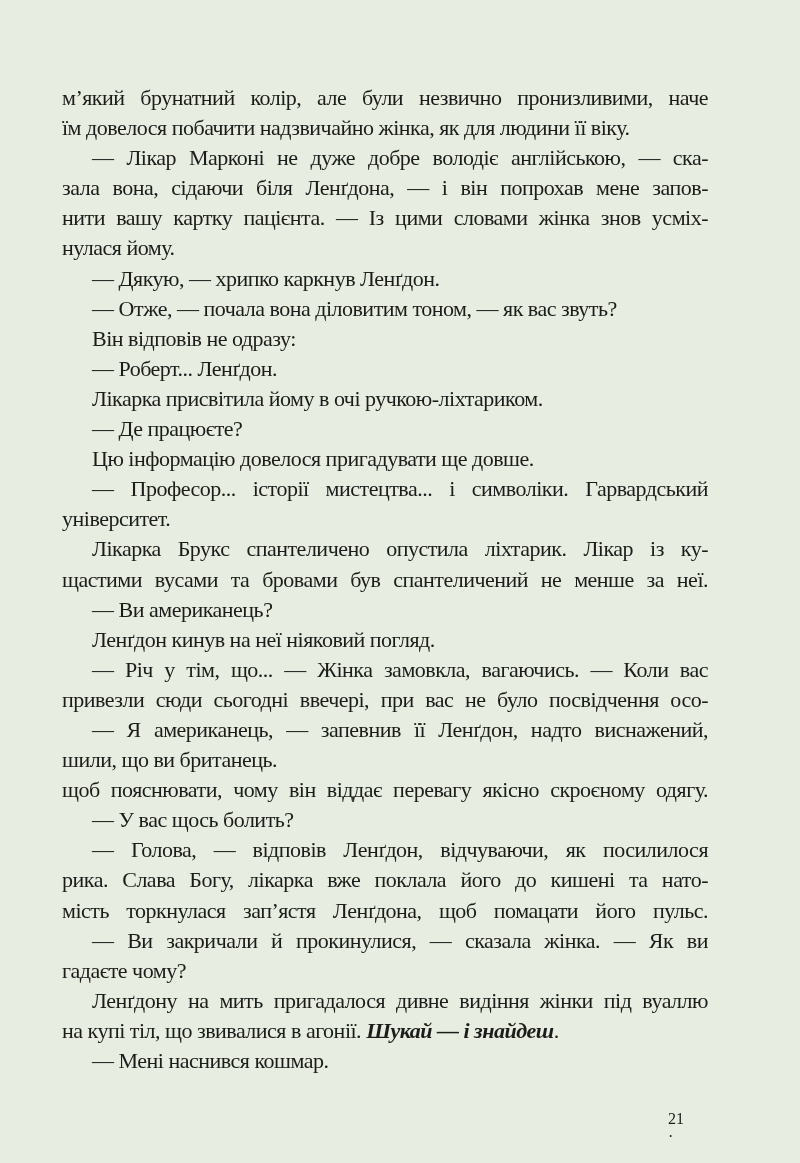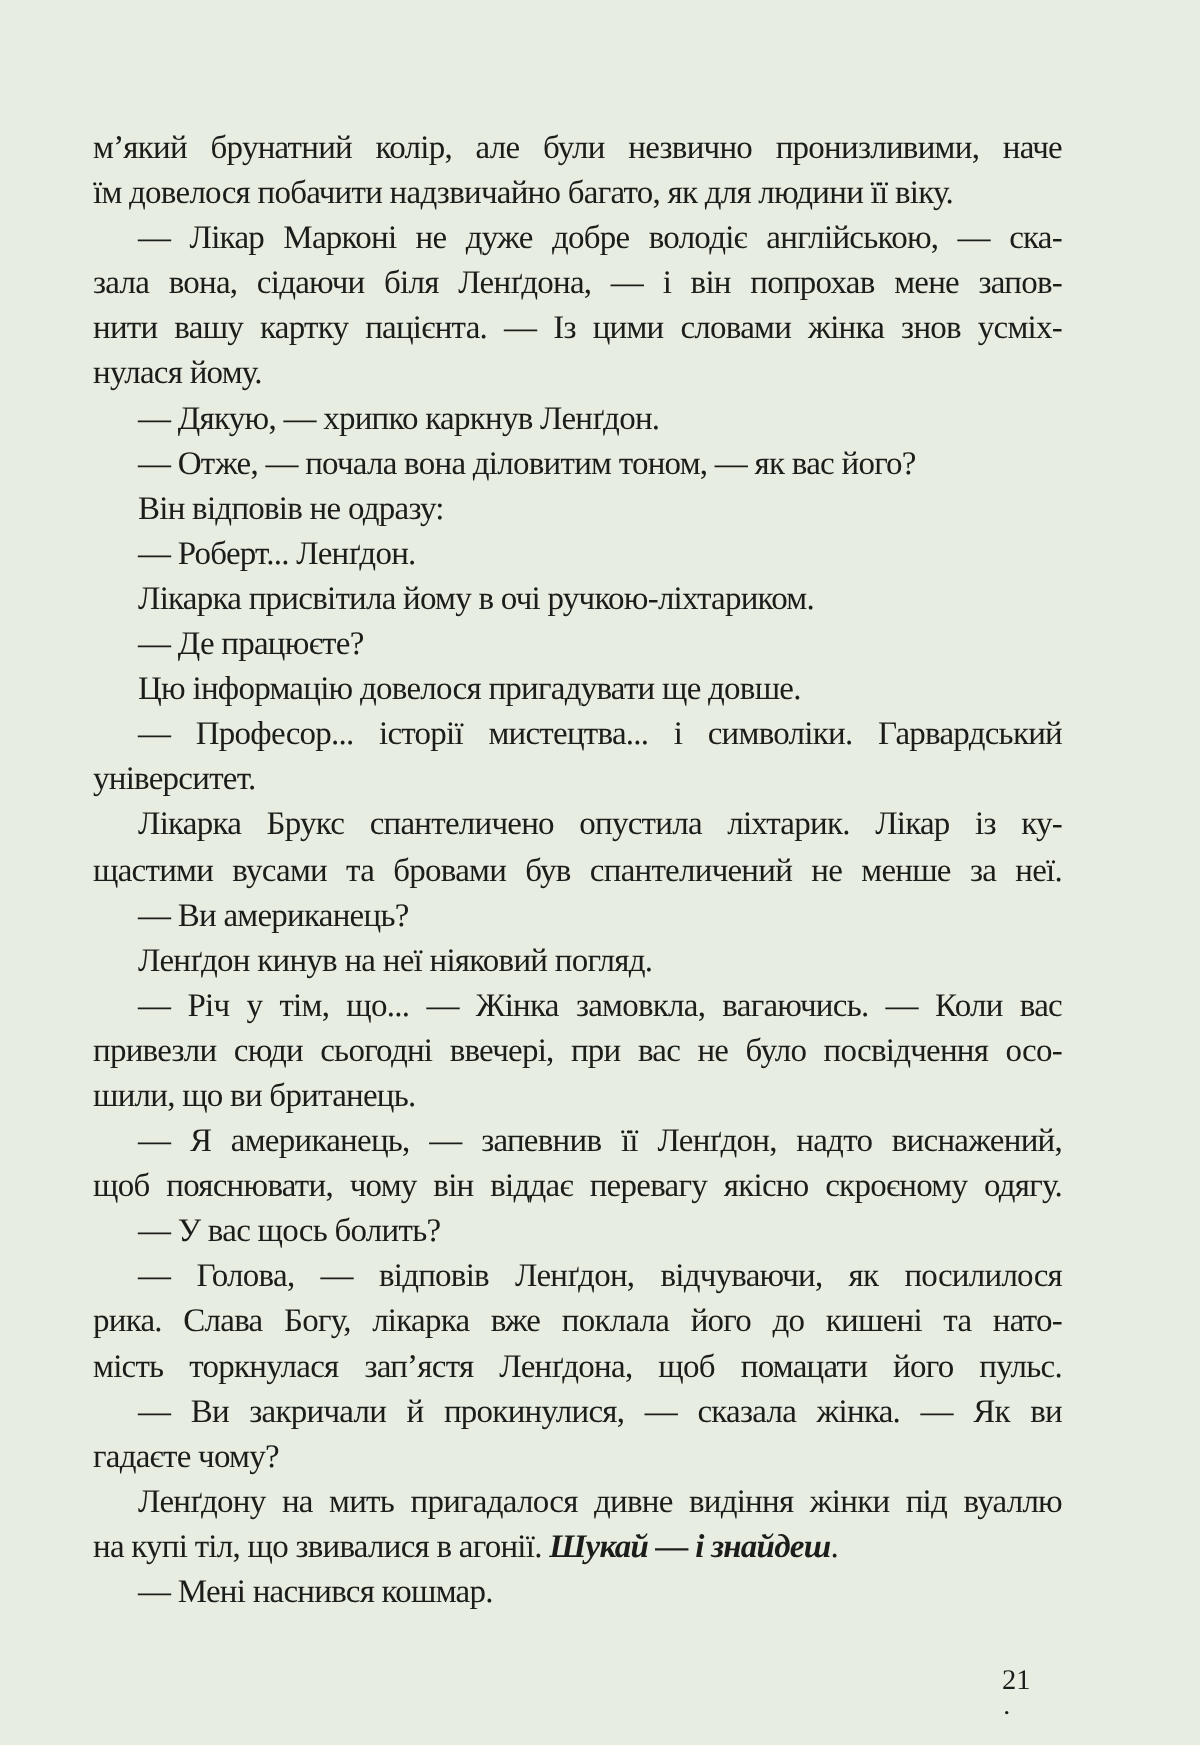--- a/index.html
+++ b/index.html
@@ -15,51 +15,51 @@
     font-size:22px; line-height:30.1px;
     letter-spacing:-0.5px;
     text-align:justify;
   }
   .line { display:block; white-space:nowrap; text-align:justify; text-align-last:justify; }
   .line.last { text-align-last:left; }
   .ind { padding-left:30px; }
   .it { font-style:italic;font-weight:bold; }
   .page-num {
     position:absolute; left:668px; top:1110px;
-    font-size:19px;
+    font-size:16px;
   }
 </style>
 </head>
 <body>
 
 <div class="page">
   <div class="text">
     <span class="line">м’який брунатний колір, але були незвично пронизливими, наче</span>
-    <span class="line last">їм довелося побачити надзвичайно багато, як для людини її віку.</span>
+    <span class="line last">їм довелося побачити надзвичайно жінка, як для людини її віку.</span>
     <span class="line ind">— Лікар Марконі не дуже добре володіє англійською, — ска-</span>
     <span class="line">зала вона, сідаючи біля Ленґдона, — і він попрохав мене запов-</span>
     <span class="line">нити вашу картку пацієнта. — Із цими словами жінка знов усміх-</span>
     <span class="line last">нулася йому.</span>
     <span class="line last ind">— Дякую, — хрипко каркнув Ленґдон.</span>
-    <span class="line last ind">— Отже, — почала вона діловитим тоном, — як вас його?</span>
+    <span class="line last ind">— Отже, — почала вона діловитим тоном, — як вас звуть?</span>
     <span class="line last ind">Він відповів не одразу:</span>
     <span class="line last ind">— Роберт... Ленґдон.</span>
     <span class="line last ind">Лікарка присвітила йому в очі ручкою-ліхтариком.</span>
     <span class="line last ind">— Де працюєте?</span>
     <span class="line last ind">Цю інформацію довелося пригадувати ще довше.</span>
     <span class="line ind">— Професор... історії мистецтва... і символіки. Гарвардський</span>
     <span class="line last">університет.</span>
     <span class="line ind">Лікарка Брукс спантеличено опустила ліхтарик. Лікар із ку-</span>
     <span class="line">щастими вусами та бровами був спантеличений не менше за неї.</span>
     <span class="line last ind">— Ви американець?</span>
     <span class="line last ind">Ленґдон кинув на неї ніяковий погляд.</span>
     <span class="line ind">— Річ у тім, що... — Жінка замовкла, вагаючись. — Коли вас</span>
     <span class="line">привезли сюди сьогодні ввечері, при вас не було посвідчення осо-</span>
+    <span class="line ind">— Я американець, — запевнив її Ленґдон, надто виснажений,</span>
     <span class="line last">шили, що ви британець.</span>
-    <span class="line ind">— Я американець, — запевнив її Ленґдон, надто виснажений,</span>
     <span class="line">щоб пояснювати, чому він віддає перевагу якісно скроєному одягу.</span>
     <span class="line last ind">— У вас щось болить?</span>
     <span class="line ind">— Голова, — відповів Ленґдон, відчуваючи, як посилилося</span>
     <span class="line">рика. Слава Богу, лікарка вже поклала його до кишені та нато-</span>
     <span class="line">мість торкнулася зап’ястя Ленґдона, щоб помацати його пульс.</span>
     <span class="line ind">— Ви закричали й прокинулися, — сказала жінка. — Як ви</span>
     <span class="line last">гадаєте чому?</span>
     <span class="line ind">Ленґдону на мить пригадалося дивне видіння жінки під вуаллю</span>
     <span class="line last"><span>на купі тіл, що звивалися в агонії. </span><span class="it">Шукай — і знайдеш</span><span>.</span></span>
     <span class="line last ind">— Мені наснився кошмар.</span>

